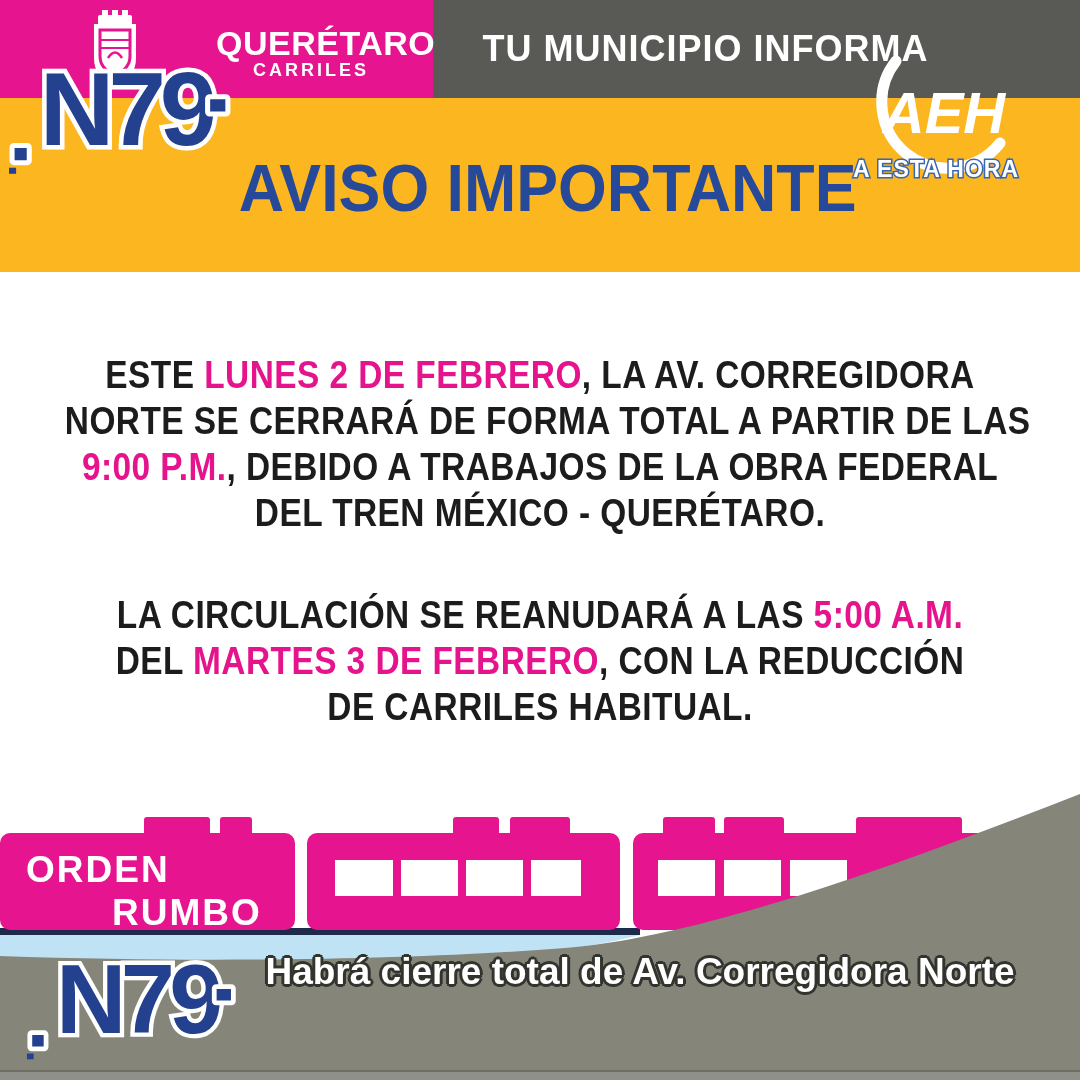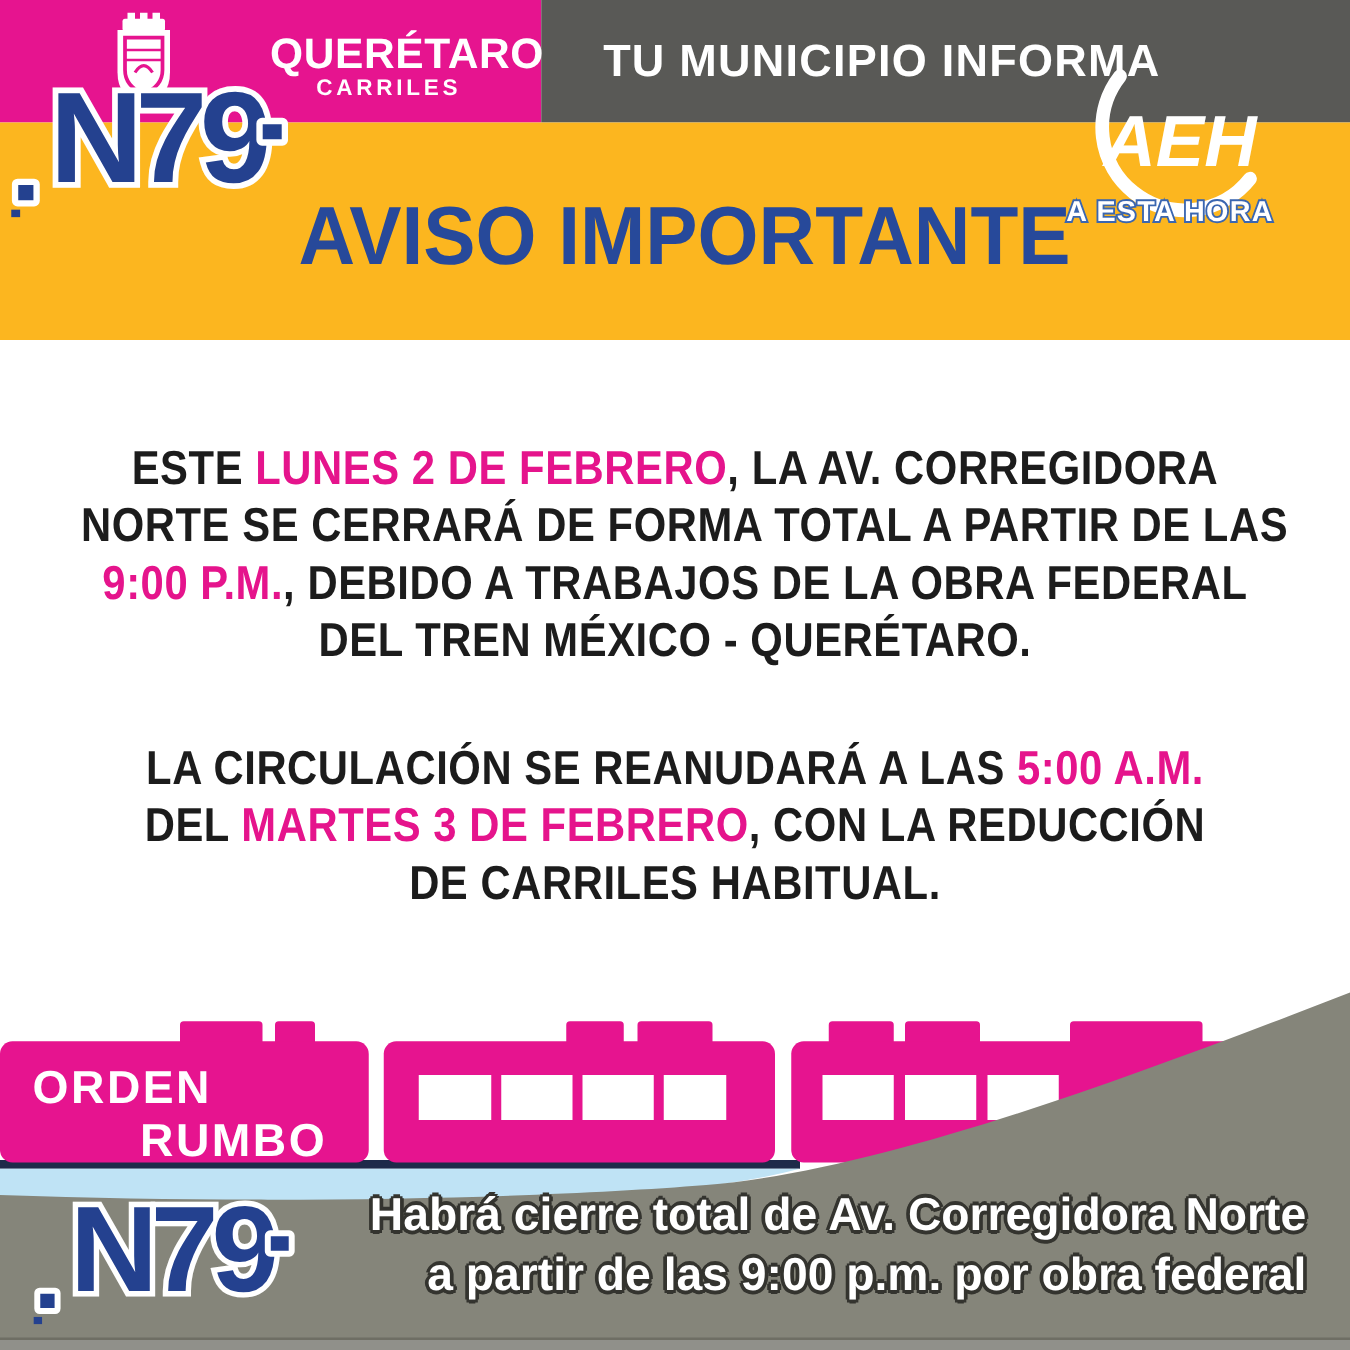--- a/index.html
+++ b/index.html
@@ -47,21 +47,21 @@
     white-space:nowrap;
   }
   .body-p1 { top:352px; }
   .body-p2 { top:592px; }
   .hl { color:#E5148C; }
 
   
   .footer-art { position:absolute; left:0; top:790px; width:1080px; height:290px; }
 
   .caption {
-    position:absolute; left:235px; top:948px; width:810px; text-align:right;
+    position:absolute; left:235px; top:948px; width:810px; text-align:center;
     color:#ffffff; font-weight:bold; font-size:37px; line-height:48px;
     text-shadow:
       -2px -2px 0 #34342F, 2px -2px 0 #34342F,
       -2px 2px 0 #34342F, 2px 2px 0 #34342F,
       0 3px 0 #34342F, 3px 0 0 #34342F, -3px 0 0 #34342F, 0 -3px 0 #34342F;
   }
 
   svg text.n79-text {
     font-family:"Liberation Sans", sans-serif; font-weight:bold;
   }
@@ -154,21 +154,20 @@
     </g>
 
     <path d="M0,166 C230,174 440,168 565,158 C700,147 890,78 1080,4 L1080,290 H0 Z" fill="#85857A"></path>
 
     <rect x="0" y="280" width="1080" height="2" fill="#6E6E64"></rect>
     <rect x="0" y="282" width="1080" height="8" fill="#90908A"></rect>
   </svg>
 
   <div class="caption">
     <div>Habrá cierre total de Av. Corregidora Norte</div>
-    <div>a partir de las 9:00 p.m. por obra federal</div>
   </div>
 
   <svg class="n79-bottom" viewBox="0 0 225 122">
     <text class="n79-text" x="116" y="94" text-anchor="middle" font-size="102" letter-spacing="-6" fill="#24418F" stroke="#fff" stroke-width="9" paint-order="stroke">N79</text>
     <rect x="4" y="94" width="17" height="17" rx="2" fill="#24418F" stroke="#fff" stroke-width="5"></rect>
     <rect x="1" y="116" width="7" height="6" fill="#24418F"></rect>
     <rect x="197" y="46" width="20" height="17" rx="2" fill="#24418F" stroke="#fff" stroke-width="5"></rect>
   </svg>
 
 </div>

